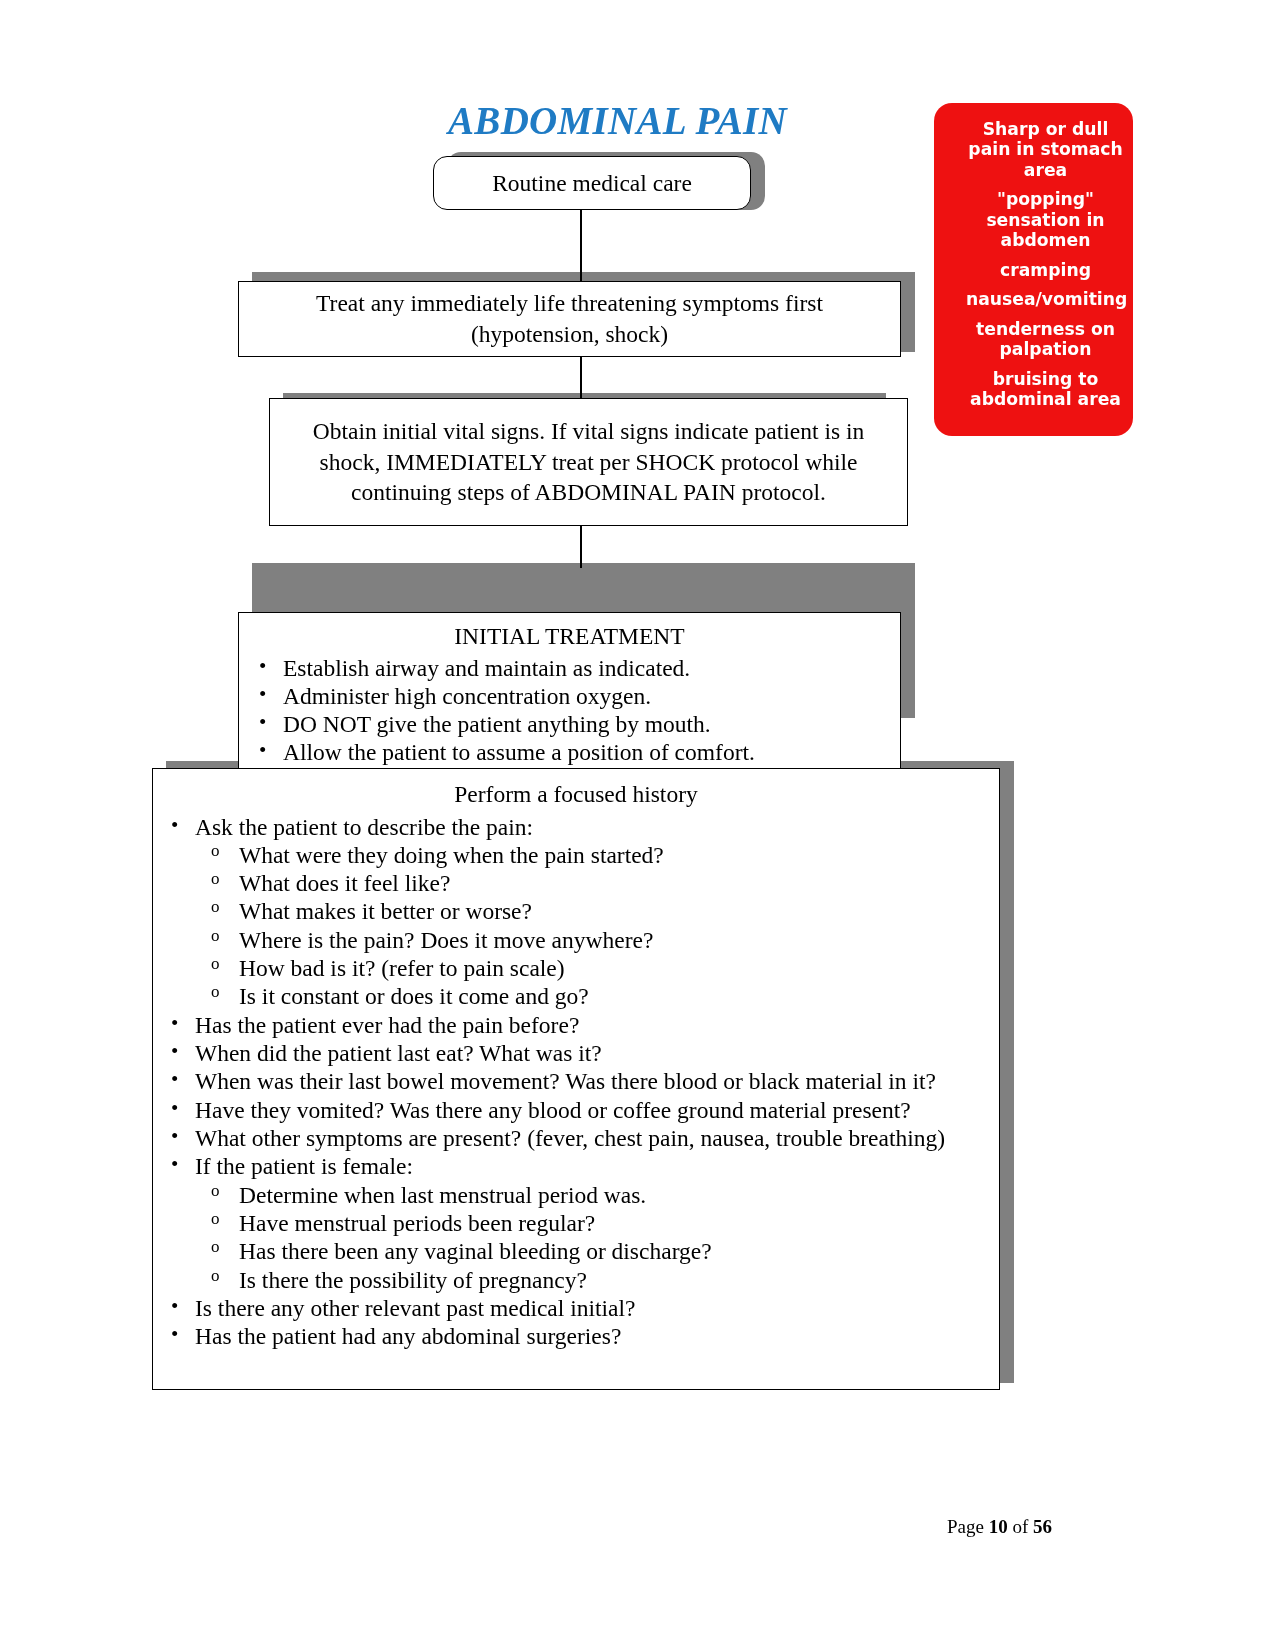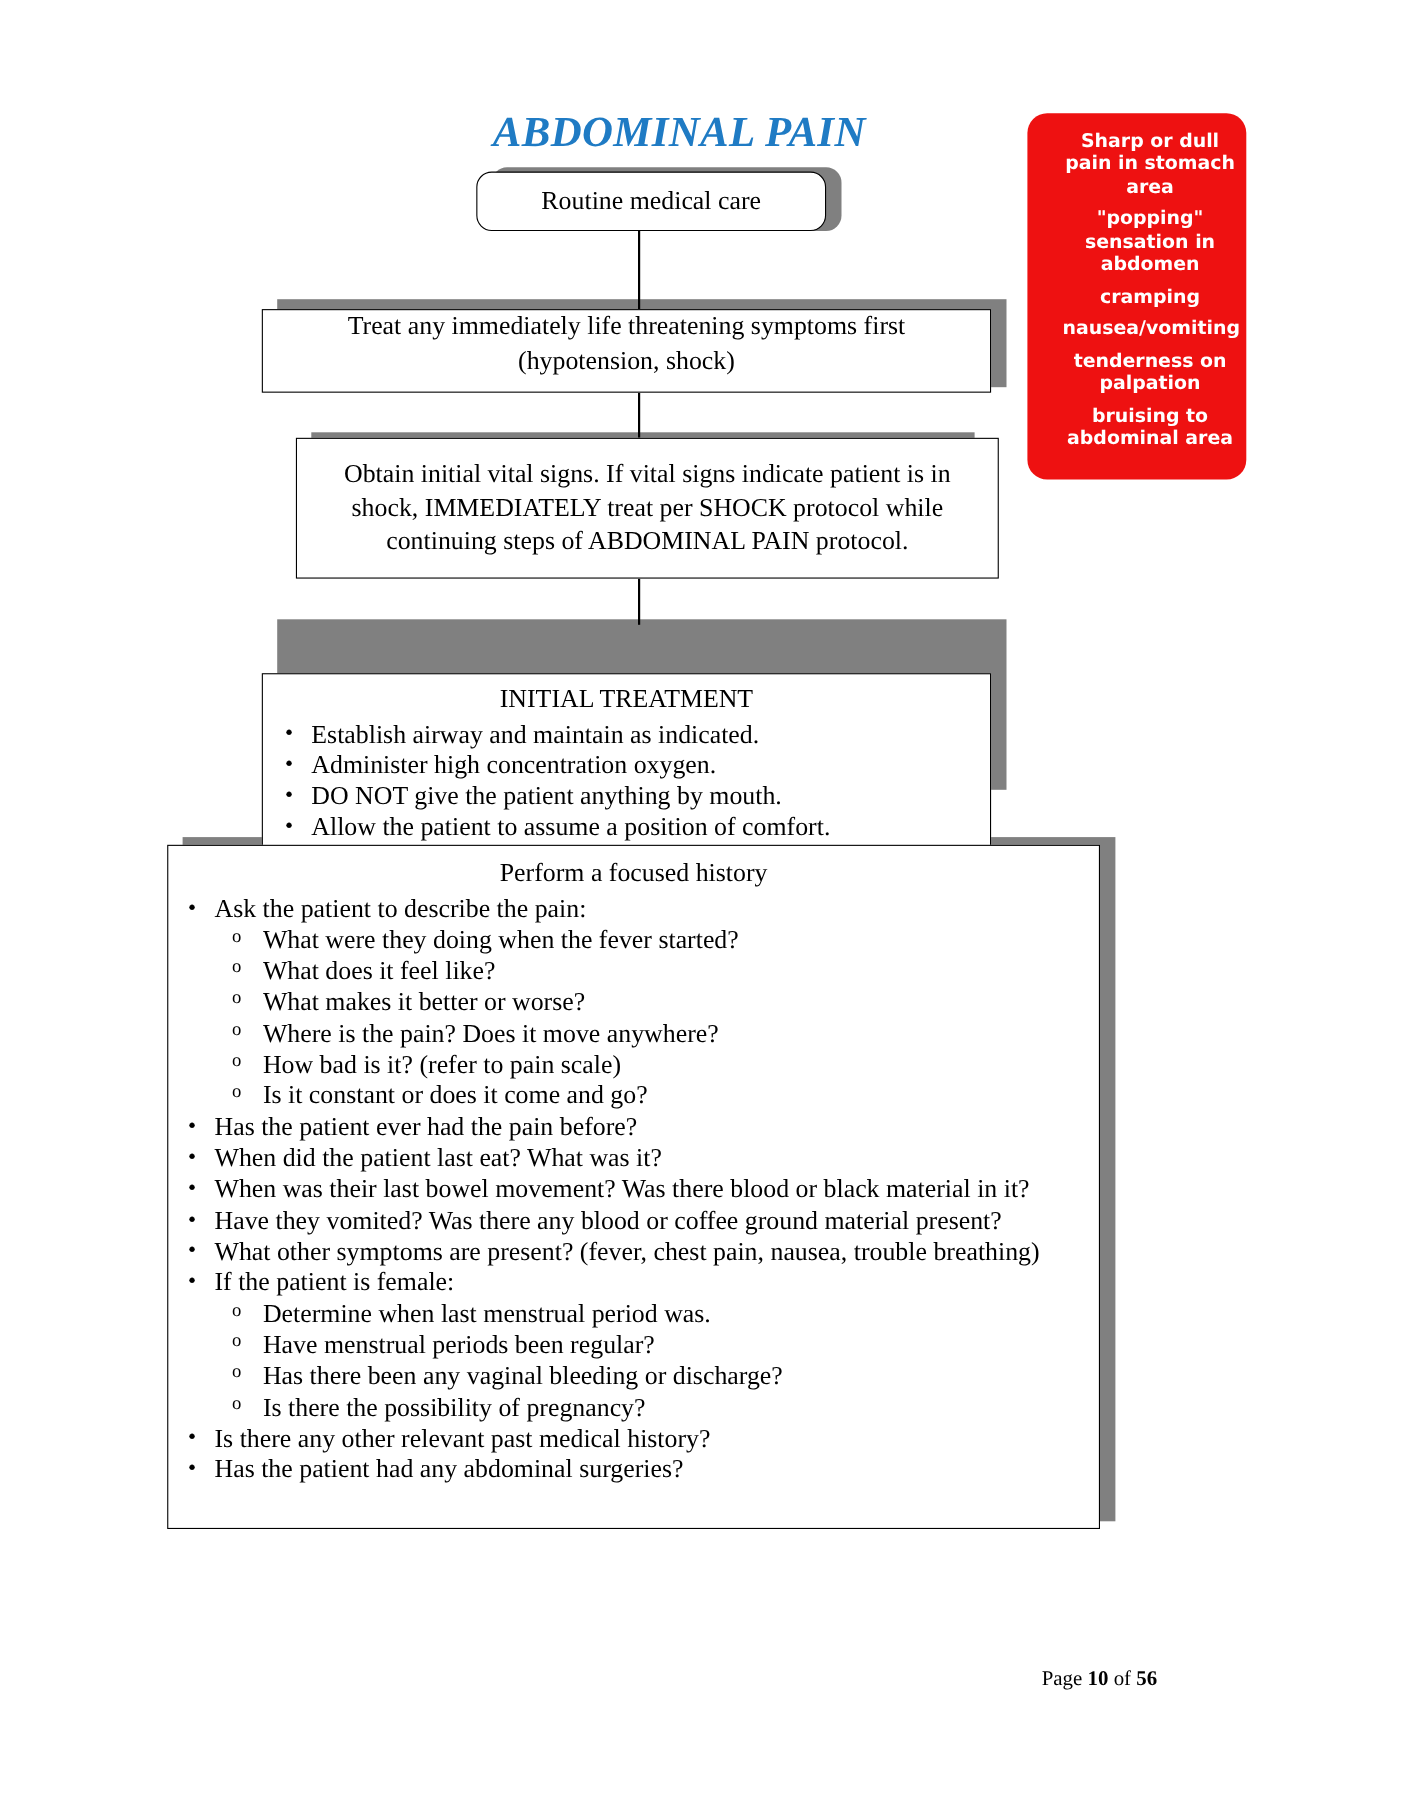--- a/index.html
+++ b/index.html
@@ -156,21 +156,21 @@
 </div>
 
 <div class="flow-shadow rounded-shadow" style="left:447px; top:152px; width:318px; height:58px;"></div>
 <div class="flow-box rounded" style="left:433px; top:156px; width:318px; height:54px; display:flex; align-items:center; justify-content:center;">
   <div class="box-text centered">Routine medical care</div>
 </div>
 
 <div class="connector" style="left:580px; top:210px; height:72px;"></div>
 
 <div class="flow-shadow" style="left:252px; top:272px; width:663px; height:80px;"></div>
-<div class="flow-box" style="left:238px; top:281px; width:663px; height:76px; display:flex; align-items:flex-start; justify-content:center;">
+<div class="flow-box" style="left:238px; top:281px; width:663px; height:76px; display:flex; align-items:center; justify-content:center;">
   <div class="box-text centered">
     <span class="hdr-line">Treat any immediately life threatening symptoms first</span>
     <span class="hdr-line">(hypotension, shock)</span>
   </div>
 </div>
 
 <div class="connector" style="left:580px; top:357px; height:41px;"></div>
 
 <div class="flow-shadow" style="left:283px; top:393px; width:603px; height:125px;"></div>
 <div class="flow-box" style="left:269px; top:398px; width:639px; height:128px; display:flex; align-items:center; justify-content:center;font-family:Liberation Serif, serif;">
@@ -197,21 +197,21 @@
 <div class="connector" style="left:580px; top:726px; height:40px;"></div>
 
 <div class="flow-shadow" style="left:166px; top:761px; width:848px; height:622px;"></div>
 <div class="flow-box" style="left:152px; top:768px; width:848px; height:622px; padding:10px 10px 0 10px;">
   <div class="box-text centered" style="margin-bottom:3px;">Perform a focused history</div>
 
   <ul class="lvl1">
     <li>
       <span class="b1">Ask the patient to describe the pain:</span>
       <ul class="lvl2">
-        <li><span class="b2">What were they doing when the fever started?</span></li>
+        <li><span class="b2">What were they doing when the pain started?</span></li>
         <li><span class="b2">What does it feel like?</span></li>
         <li><span class="b2">What makes it better or worse?</span></li>
         <li><span class="b2">Where is the pain? Does it move anywhere?</span></li>
         <li><span class="b2">How bad is it? (refer to pain scale)</span></li>
         <li><span class="b2">Is it constant or does it come and go?</span></li>
       </ul>
     </li>
     <li><span class="b1">Has the patient ever had the pain before?</span></li>
     <li><span class="b1">When did the patient last eat? What was it?</span></li>
     <li><span class="b1">When was their last bowel movement? Was there blood or black material in it?</span></li>
@@ -219,20 +219,20 @@
     <li><span class="b1">What other symptoms are present? (fever, chest pain, nausea, trouble breathing)</span></li>
     <li>
       <span class="b1">If the patient is female:</span>
       <ul class="lvl2">
         <li><span class="b2">Determine when last menstrual period was.</span></li>
         <li><span class="b2">Have menstrual periods been regular?</span></li>
         <li><span class="b2">Has there been any vaginal bleeding or discharge?</span></li>
         <li><span class="b2">Is there the possibility of pregnancy?</span></li>
       </ul>
     </li>
-    <li><span class="b1">Is there any other relevant past medical history?</span></li>
+    <li><span class="b1">Is there any other relevant past medical initial?</span></li>
     <li><span class="b1">Has the patient had any abdominal surgeries?</span></li>
   </ul>
 </div>
 
 <div id="page-footer">
   <span>Page </span><b>10</b><span> of </span><b>56</b>
 </div>
 
 </body></html>

